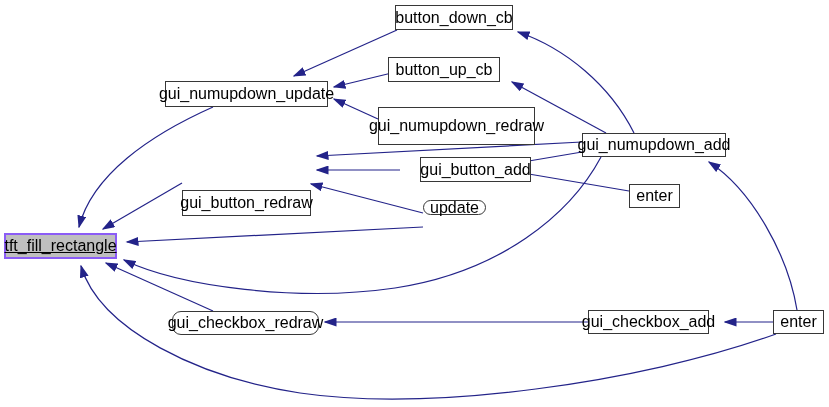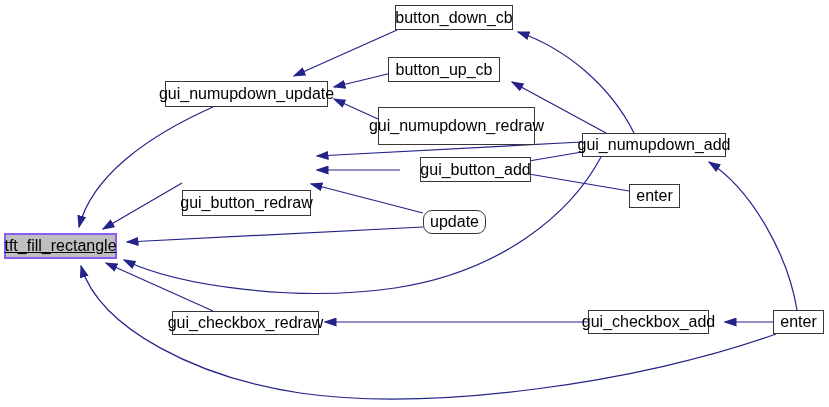--- a/index.html
+++ b/index.html
@@ -91,25 +91,25 @@
   </div>
 
   <div class="node" style="left:420px;top:157px;width:111px;height:25px;">
     <span>gui_button_add</span>
   </div>
 
   <div class="node" style="left:629px;top:184px;width:51px;height:24px;">
     <span>enter</span>
   </div>
 
-  <div class="node" style="left:423px;top:210px;width:63px;height:24px;border-radius:9px;">
+  <div class="node" style="left:423px;top:200px;width:63px;height:15px;border-radius:9px;">
     <span>update</span>
   </div>
 
-  <div class="node" style="left:172px;top:311px;width:147px;height:24px;">
+  <div class="node" style="left:172px;top:311px;width:147px;height:24px;border-radius:9px;">
     <span>gui_checkbox_redraw</span>
   </div>
 
   <div class="node" style="left:588px;top:310px;width:121px;height:24px;">
     <span>gui_checkbox_add</span>
   </div>
 
   <div class="node" style="left:773px;top:310px;width:51px;height:24px;">
     <span>enter</span>
   </div>

